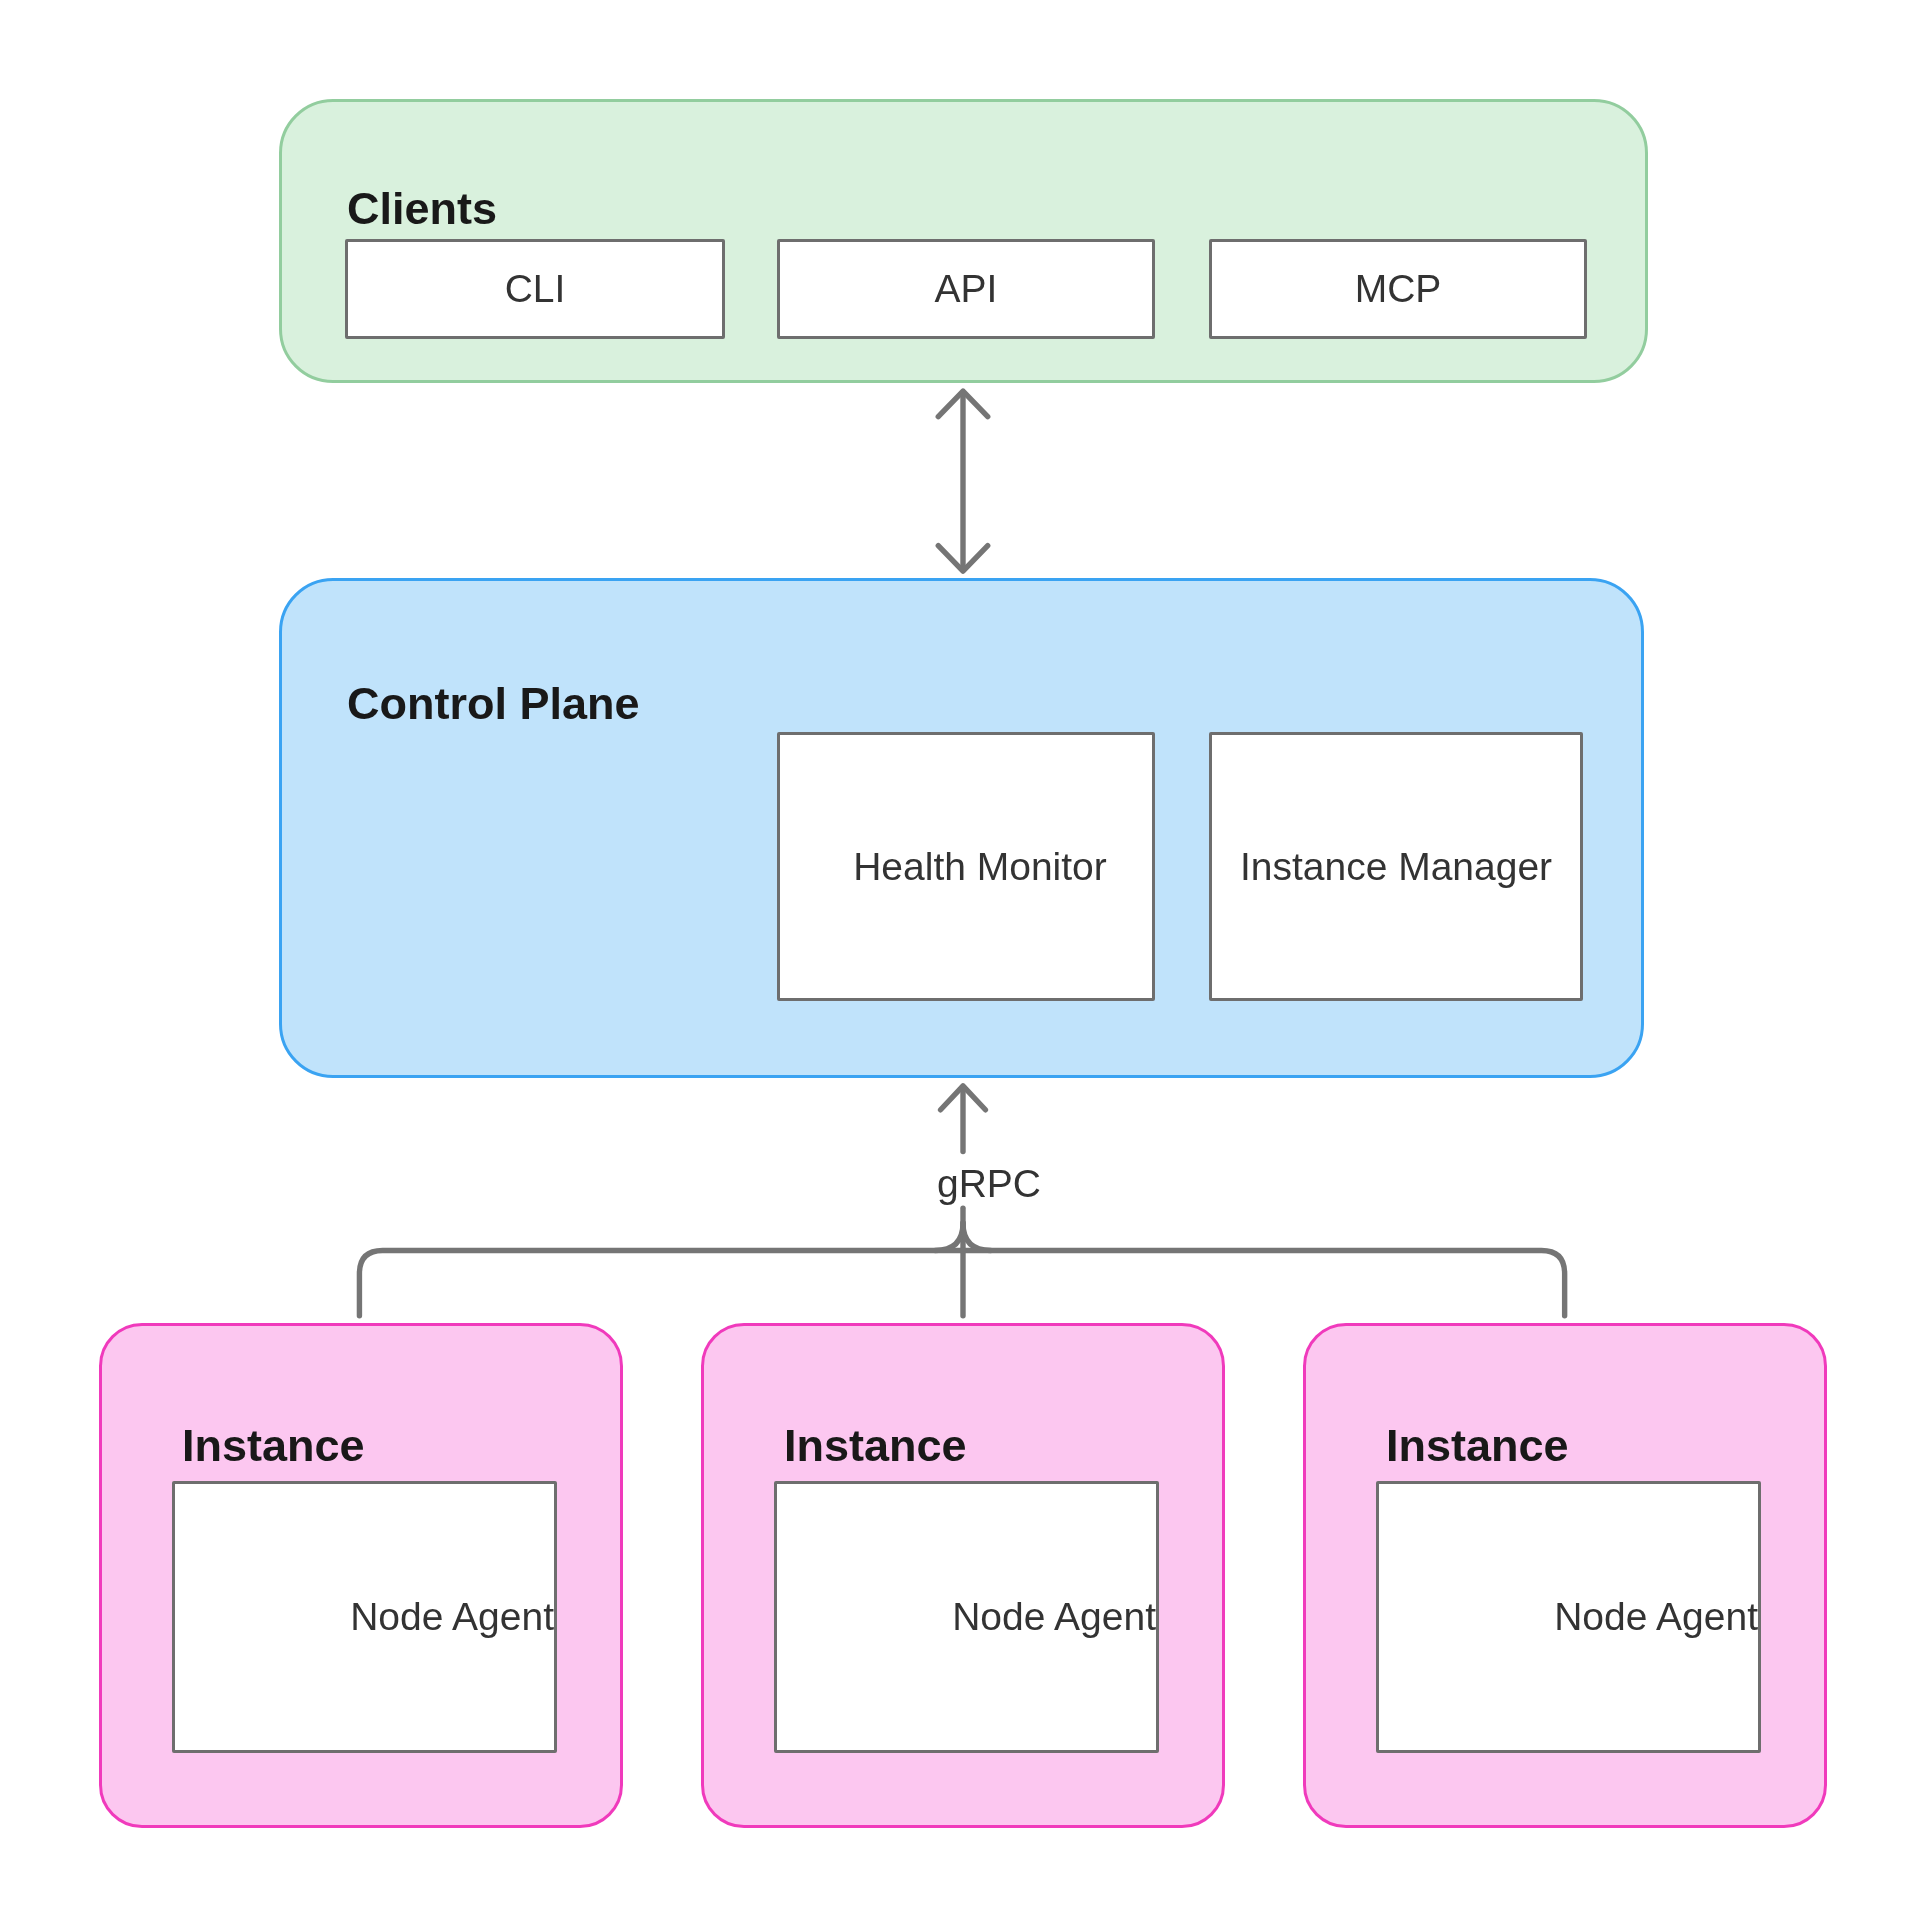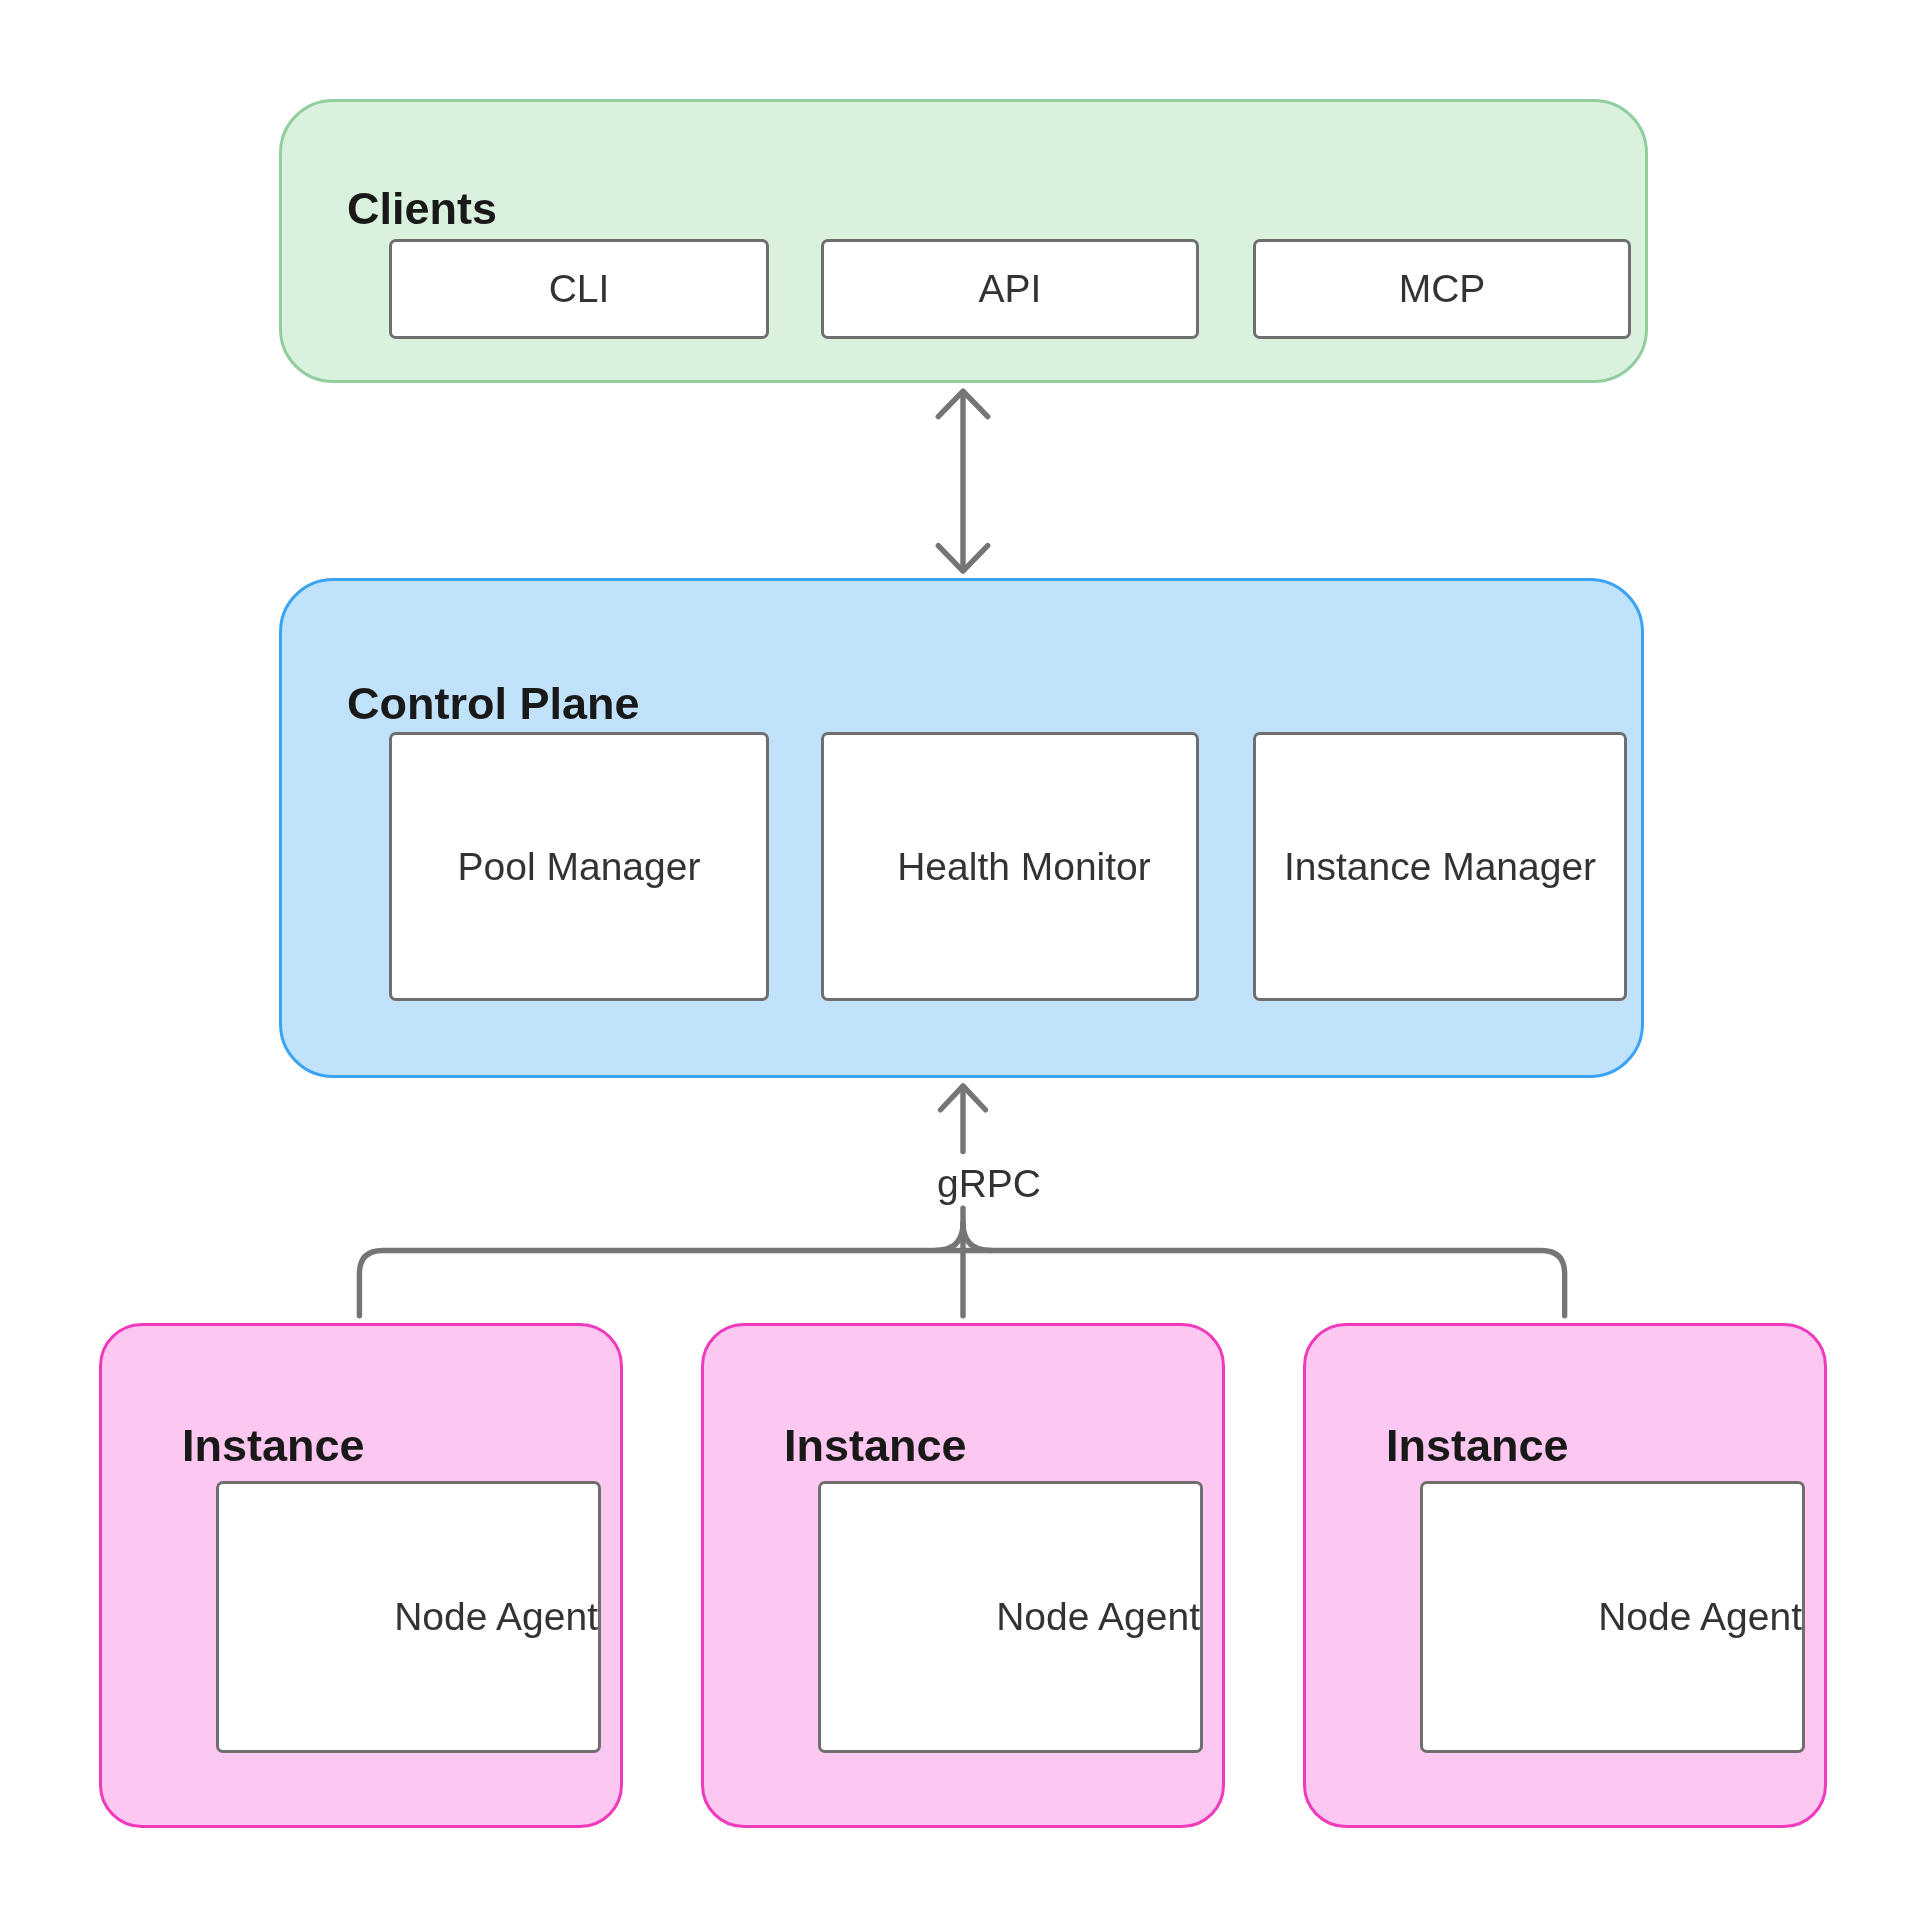--- a/index.html
+++ b/index.html
@@ -23,25 +23,24 @@
     font-weight: 700;
     color: var(--title-text, #191919);
     line-height: 1.3;
     white-space: nowrap;
   }
   .node-box {
     position: absolute;
     box-sizing: border-box;
     background: var(--node-box-fill, #ffffff);
     border: 3.1px solid var(--node-box-border, #6e6e6e);
-    border-radius: 7px;
+    border-radius: 2px;
     display: flex;
     align-items: center;
     justify-content: center;
-    margin-left: 44px;
   }
   .node-label {
     font-size: 39px;
     color: var(--label-text, #333333);
     white-space: nowrap;
   }
   .clients-group {
     left: 279px; top: 99px; width: 1369px; height: 284px;
     border-radius: 54px;
     background: var(--clients-fill, #d9f1dd);
@@ -119,23 +118,20 @@
     <div class="node-box client-box client-box-2">
       <span class="node-label">API</span>
     </div>
     <div class="node-box client-box client-box-3">
       <span class="node-label">MCP</span>
     </div>
   </section>
 
   <section class="group control-group">
     <h2 class="group-title">Control Plane</h2>
-    <div class="node-box control-box control-box-1">
-      <span class="node-label">Pool Manager</span>
-    </div>
     <div class="node-box control-box control-box-2">
       <span class="node-label">Health Monitor</span>
     </div>
     <div class="node-box control-box control-box-3">
       <span class="node-label">Instance Manager</span>
     </div>
   </section>
 
   <section class="group instance-group instance-1">
     <h2 class="group-title">Instance</h2>

